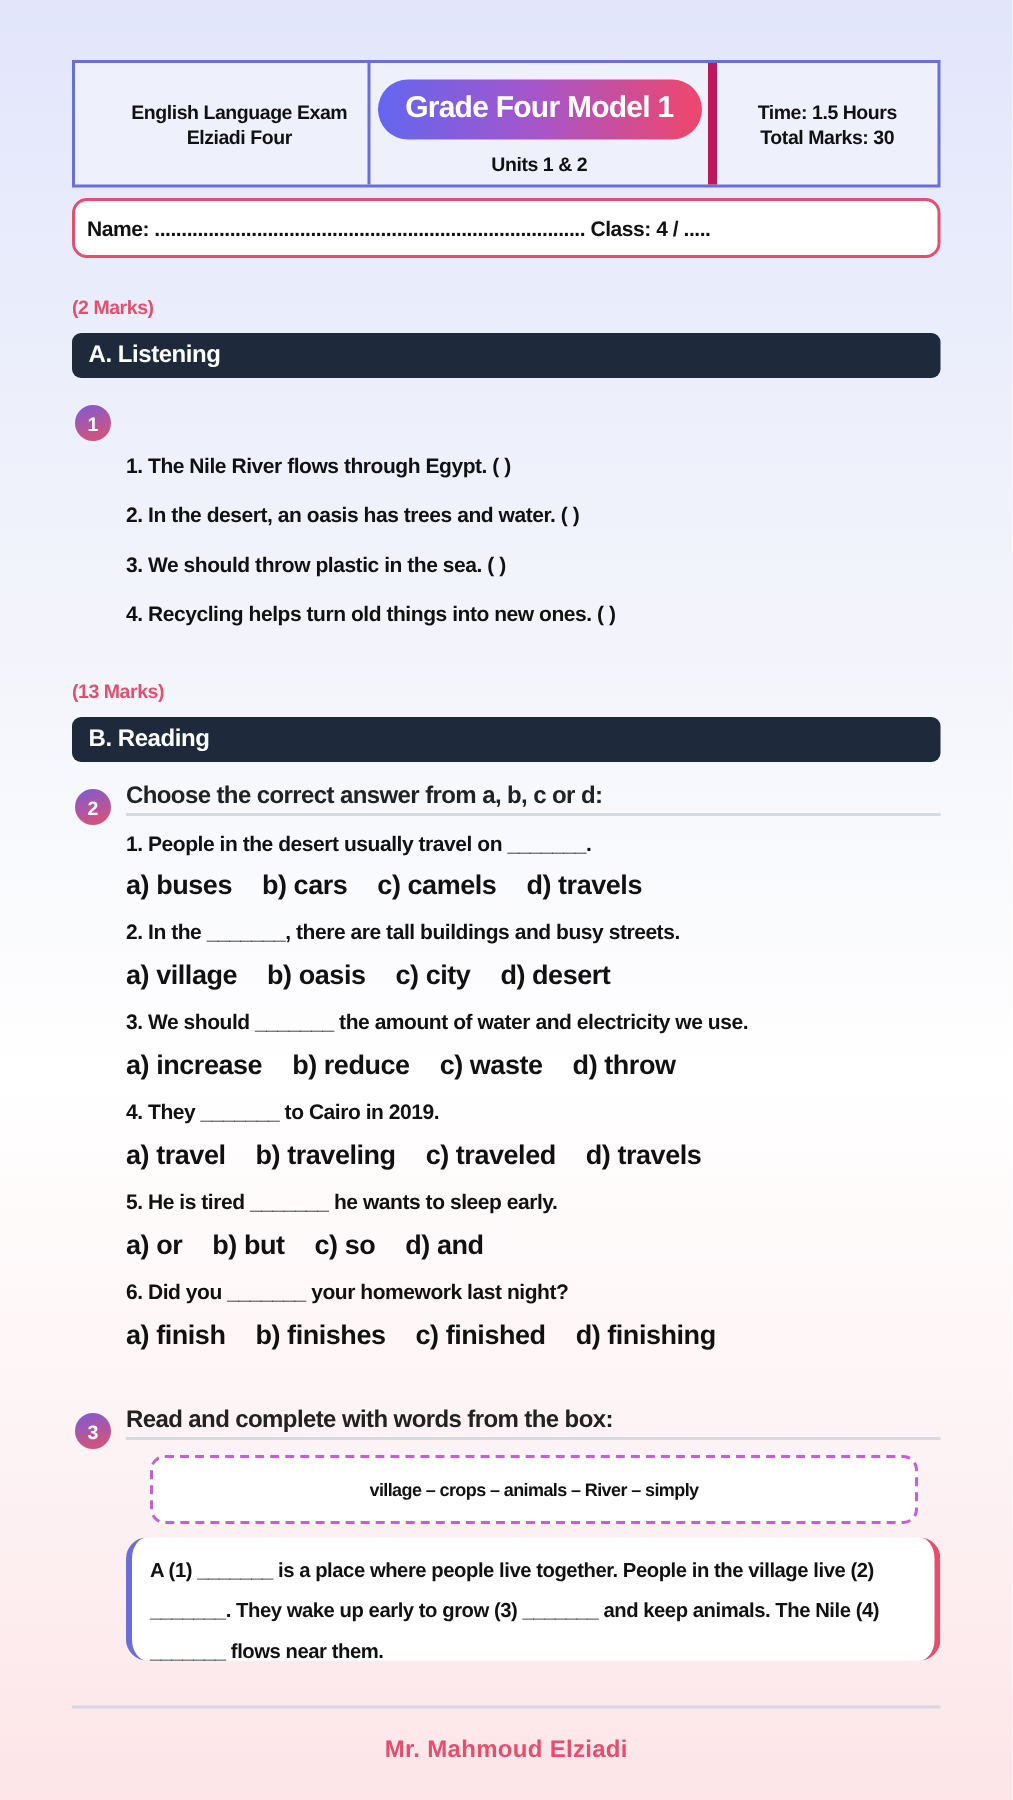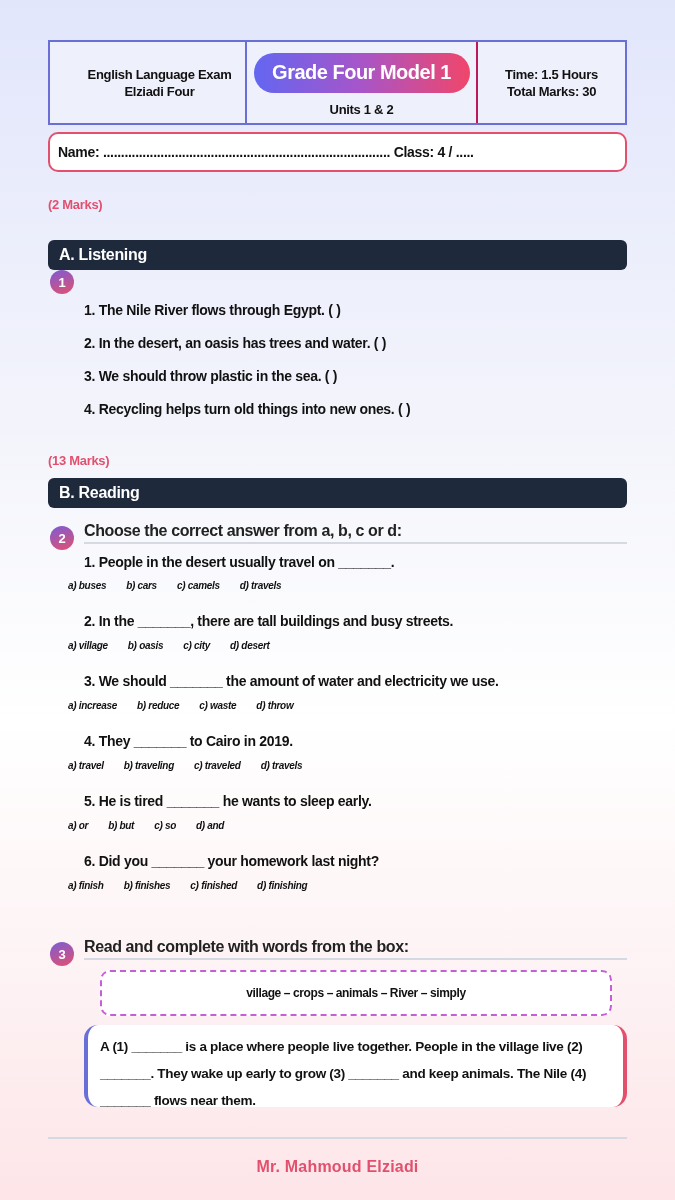--- a/index.html
+++ b/index.html
@@ -10,21 +10,21 @@
       color: #111;
       position: relative;
       overflow: hidden;
     }
     .page { position: absolute; left: 48px; top: 40px; width: 579px; }
     .header-table {
       display: flex; height: 85px; border: 2px solid #6a6fd8; background: #eef0fc; padding-left: 24px;
     }
     .header-cell { display: flex; flex-direction: column; align-items: center; justify-content: center; text-align: center; }
     .hc-left { width: 173px; border-right: 2px solid #6a6fd8; font-size: 13px; font-weight: bold; line-height: 17px; letter-spacing: -0.3px; }
-    .hc-mid { width: 231px; border-right: 2px solid #be185d; }
+    .hc-mid { width: 231px; border-right: 6px solid #be185d; }
     .hc-right { flex: 1; font-size: 13px; font-weight: bold; line-height: 17px; letter-spacing: -0.3px; }
     .pill {
       width: 216px; height: 40px; border-radius: 20px;
       background: linear-gradient(90deg, #6366f1 0%, #a855c8 50%, #f0466a 100%);
       color: #fff; font-size: 20px; font-weight: bold; display: flex; align-items: center; justify-content: center;
       letter-spacing: -0.5px; margin-top: 4px;
     }
     .units { font-size: 13px; font-weight: bold; margin-top: 9px; letter-spacing: -0.3px; }
     .name-box {
       margin-top: 7px; height: 40px; border: 2px solid #e2506e; border-radius: 10px; background: #fff;
@@ -39,21 +39,21 @@
     .q-badge {
       position: absolute; left: 2px; top: 6px; width: 24px; height: 24px; border-radius: 50%;
       background: linear-gradient(160deg, #7c5cd6 0%, #e2506e 100%);
       color: #fff; font-size: 13px; font-weight: bold; display: flex; align-items: center; justify-content: center;
     }
     .q-title {
       position: absolute; left: 36px; top: 0; right: 0; height: 24px; font-size: 16px; font-weight: bold; color: #222;
       border-bottom: 2px solid #d5d9e2; letter-spacing: -0.4px; line-height: 22px;
     }
     .line { position: absolute; left: 36px; font-size: 14px; font-weight: bold; letter-spacing: -0.3px; white-space: nowrap; }
-    .opts { position: absolute; left: 20px; font-size: 10px; font-weight: bold; letter-spacing: -0.3px; display: flex; white-space: nowrap; font-style: italic; }
+    .opts { position: absolute; left: 36px; font-size: 18px; font-weight: bold; letter-spacing: -0.3px; display: flex; white-space: nowrap; }
     .opts span { margin-right: 20px; }
     .word-box {
       position: absolute; left: 52px; width: 512px; height: 46px; border: 2px dashed #c45fd6; border-radius: 10px;
       display: flex; align-items: center; justify-content: center; font-size: 12px; font-weight: bold; letter-spacing: -0.4px; background: #fff;
     }
     .passage {
       position: absolute; left: 36px; width: 543px; height: 82px; background: #fff; border-radius: 14px;
       border-left: 4px solid #6a6fd8; border-right: 4px solid #e2506e;
       padding: 8px 10px 0 12px; font-size: 13.5px; font-weight: bold; line-height: 27px; letter-spacing: -0.3px;
     }
@@ -79,21 +79,21 @@
       <div>Time: 1.5 Hours</div>
       <div>Total Marks: 30</div>
     </div>
   </div>
   <div class="name-box">Name: ................................................................................ Class: 4 / .....</div>
 </div>
 
 <div style="position:absolute; left:48px; top:0; width:579px; height:936px;">
 
   <div class="marks" style="top:197px;">(2 Marks)</div>
-  <div class="section-bar" style="top:240px;">A. Listening</div>
+  <div class="section-bar" style="top:222px;">A. Listening</div>
 
   <div class="q-head" style="top:264px;">
     <div class="q-badge">1</div>
   </div>
   <div class="line" style="top:302px;">1. The Nile River flows through Egypt. (   )</div>
   <div class="line" style="top:335px;">2. In the desert, an oasis has trees and water. (   )</div>
   <div class="line" style="top:368px;">3. We should throw plastic in the sea. (   )</div>
   <div class="line" style="top:401px;">4. Recycling helps turn old things into new ones. (   )</div>
 
   <div class="marks" style="top:453px;">(13 Marks)</div>

